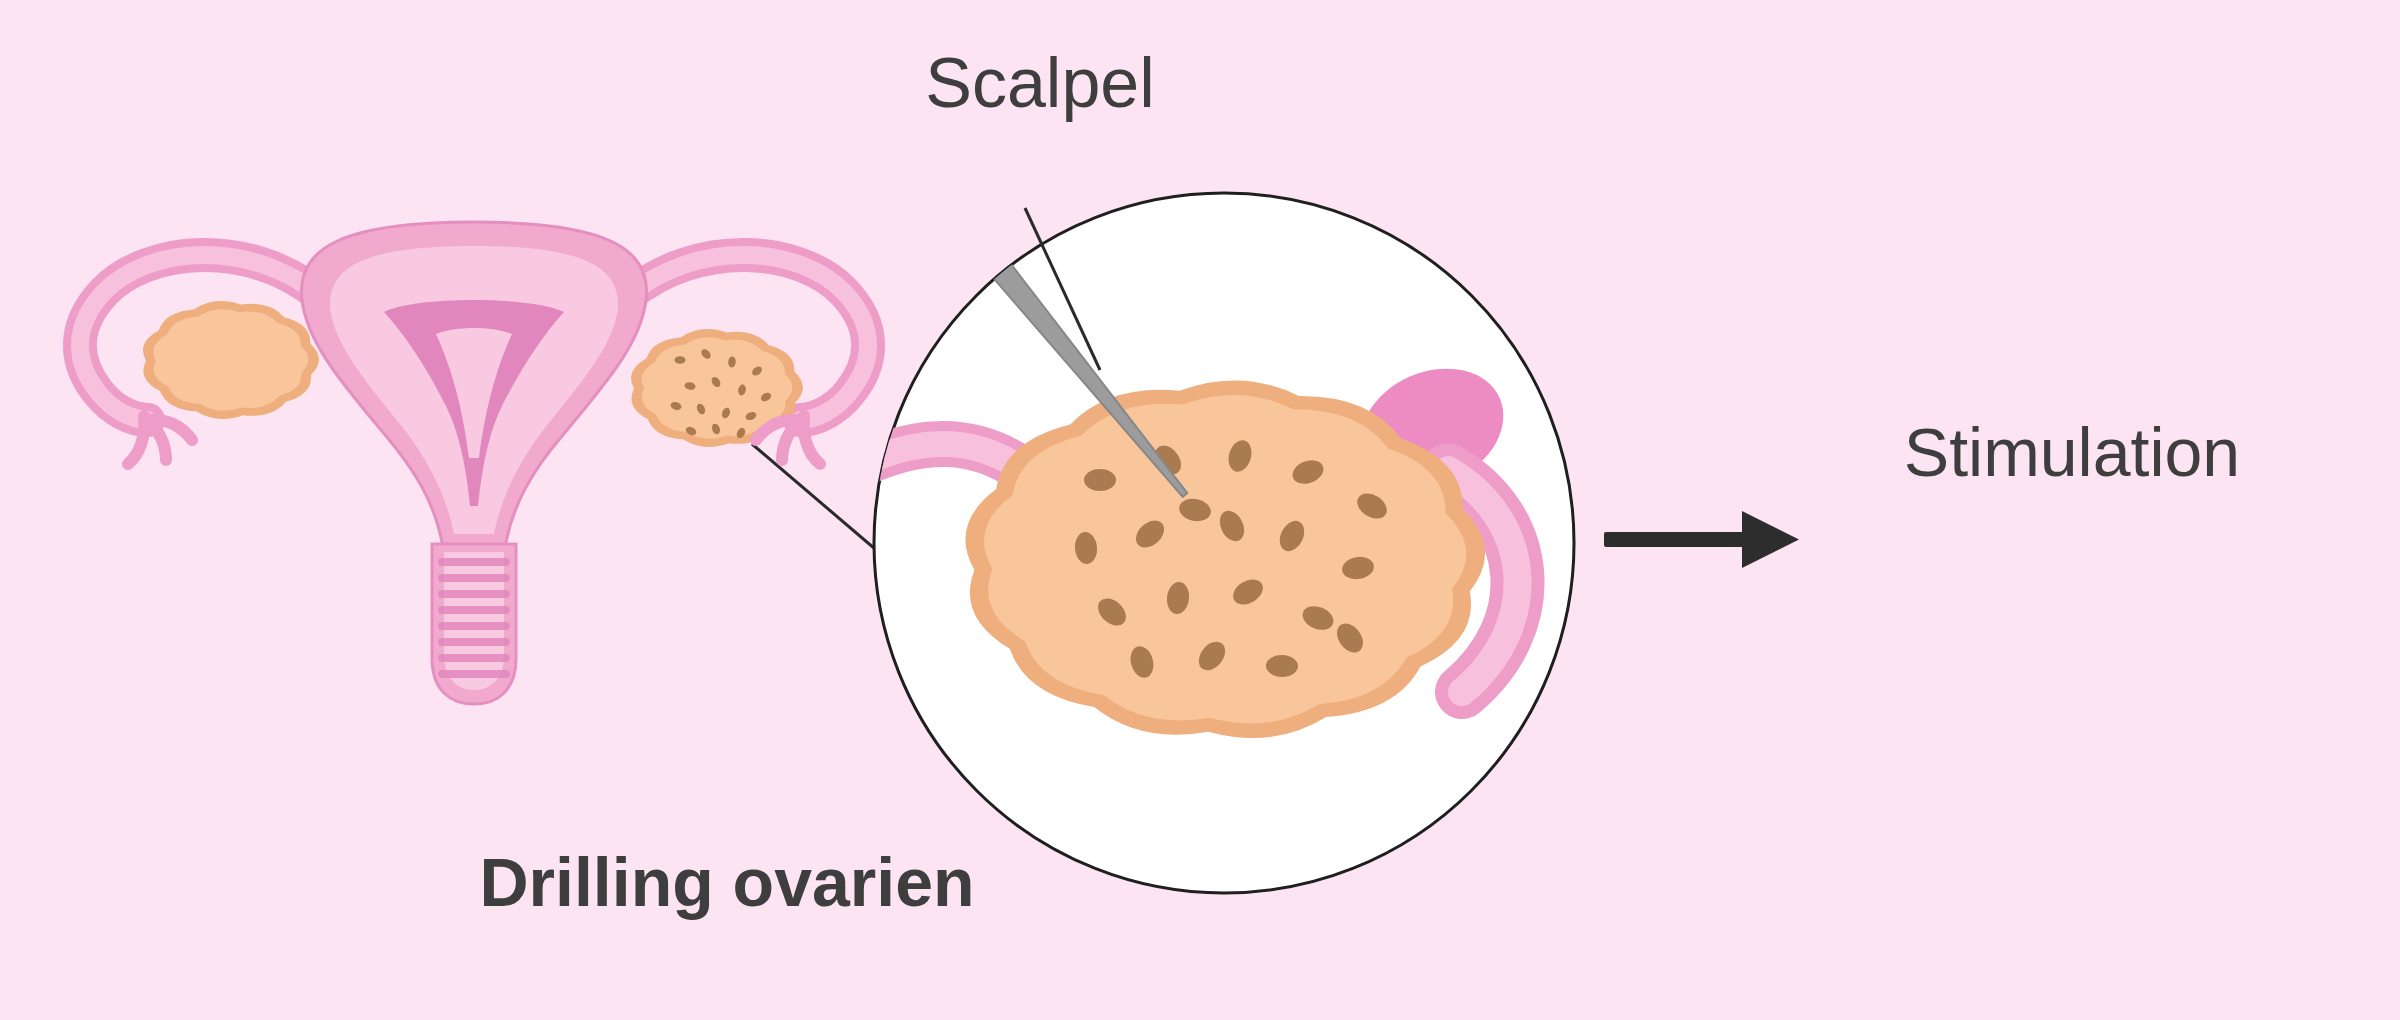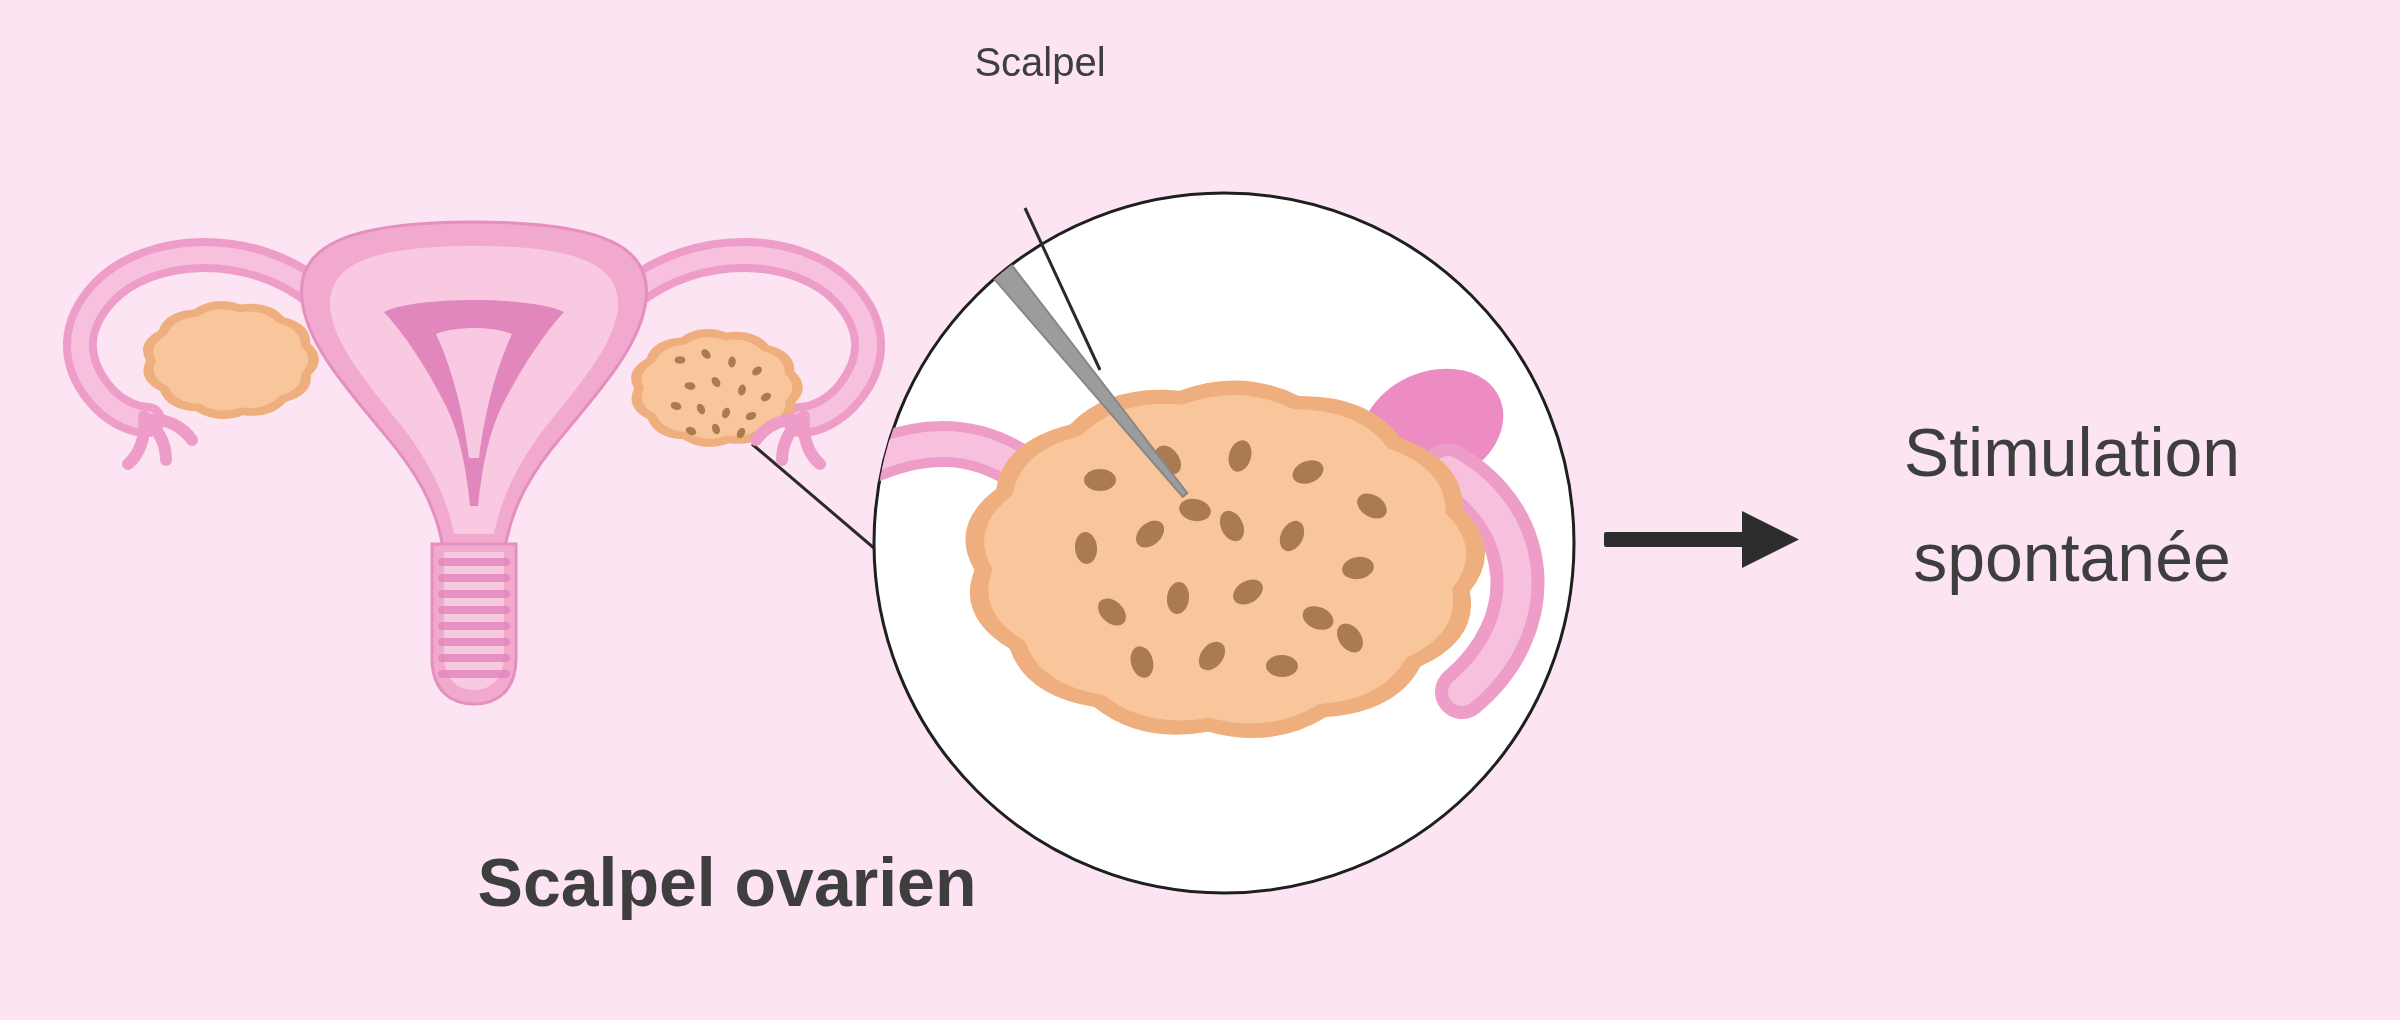--- a/index.html
+++ b/index.html
@@ -1,19 +1,19 @@
 <!DOCTYPE html>
 <html style="--background: #fce4f2; --text: #3e3e3e; --arrow: #2d2d2d; --line: #2a2a2a; --uterus-outer: #f2a9ce; --uterus-edge: #e58fc0; --uterus-inner: #f8c9e1; --uterus-cavity: #e287bd; --tube-outline: #ee9cc8; --tube-fill: #f7c0dc; --tube-blob: #ec8cc3; --ovary-fill: #f8c69a; --ovary-outline: #efae7e; --ovary-dot: #aa7b50; --scalpel-gray: #9c9c9c; --circle-stroke: #1f1f1f; --zoom-background: #ffffff;"><head>
 <meta charset="utf-8">
 <style>
   html,body{margin:0;padding:0;background:#fce4f2;}
   .stage{position:relative;width:2400px;height:1020px;background:var(--background,#fce4f2);overflow:hidden;font-family:"Liberation Sans",sans-serif;}
   .stage svg{position:absolute;left:0;top:0;}
   .label{position:absolute;color:var(--text,#3e3e3e);text-align:center;transform:translateX(-50%);white-space:nowrap;}
-  .scalpel-label{top:34px;left:1040px;font-size:40px;line-height:1.42;}
+  .scalpel-label{top:34px;left:1040px;font-size:70px;line-height:1.42;}
   .caption{top:843px;left:727px;font-size:68px;font-weight:700;color:var(--text,#3a3a3a);}
   .result-label{top:400px;left:2072px;font-size:68px;line-height:1.54;}
 
   .thin-line{stroke:var(--line,#2a2a2a);stroke-width:3;fill:none;}
   .tube-outer{stroke:var(--tube-outline);stroke-width:34;fill:none;stroke-linecap:round;}
   .tube-inner{stroke:var(--tube-fill);stroke-width:18;fill:none;stroke-linecap:round;}
   .zoomtube-outer{stroke:var(--tube-outline);stroke-width:46;fill:none;stroke-linecap:round;}
   .zoomtube-inner{stroke:var(--tube-fill);stroke-width:26;fill:none;stroke-linecap:round;}
   .crescent-outer{stroke:var(--tube-outline);stroke-width:54;fill:none;stroke-linecap:round;}
   .crescent-inner{stroke:var(--tube-fill);stroke-width:28;fill:none;stroke-linecap:round;}
@@ -148,20 +148,19 @@
     <g>
       <rect class="arrow" x="1604" y="532" width="142" height="15" rx="2"></rect>
       <polygon class="arrow" points="1742,511 1742,568 1799,539.5"></polygon>
     </g>
   </svg>
 
   <div class="label scalpel-label">
     <div>Scalpel</div>
   </div>
 
-  <div class="label caption">Scalpel ovarien</div>
+  <div class="label caption">Drilling ovarien</div>
 
   <div class="label result-label">
     <div>Stimulation</div>
-    <div>spontanée</div>
   </div>
 
 </div>
 
 </body></html>

